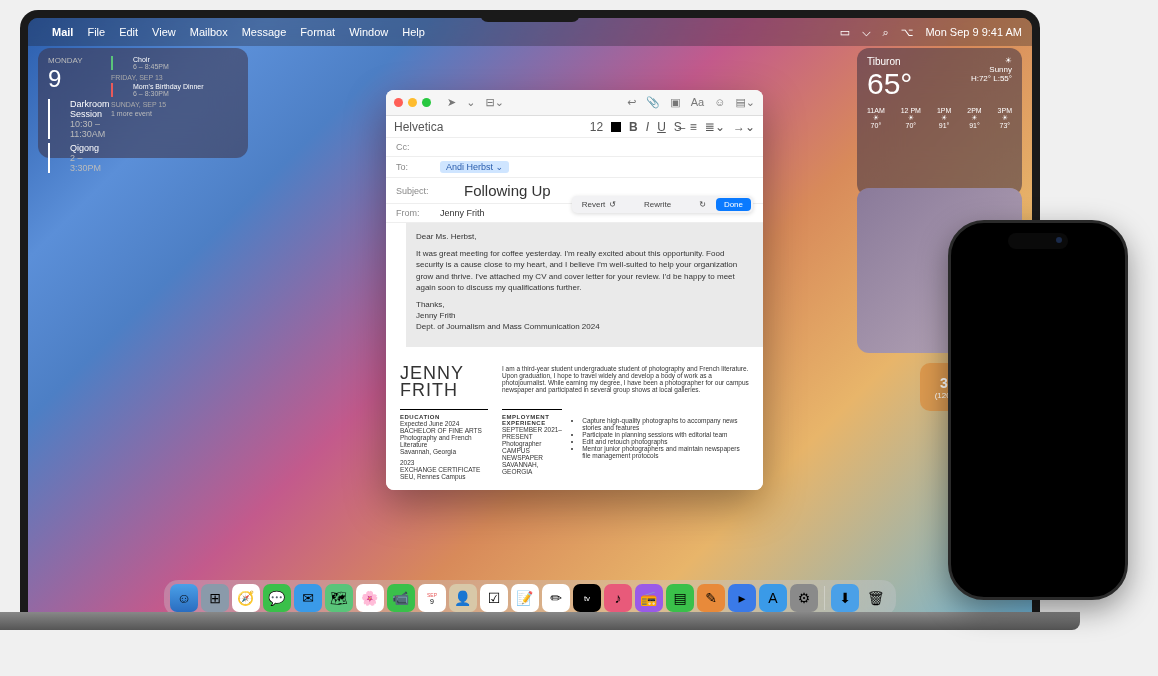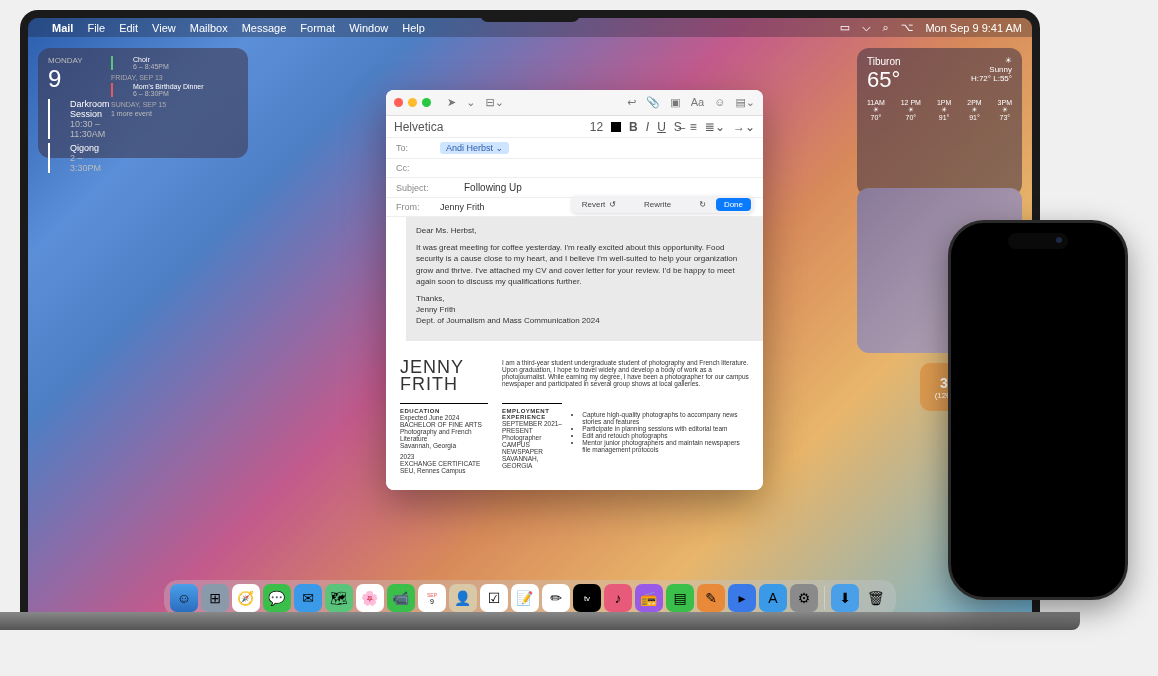--- a/index.html
+++ b/index.html
@@ -34,21 +34,21 @@
 .screen {
   width: 100%; height: 100%;
   background: linear-gradient(135deg, #2a5dad 0%, #5b8fd8 15%, #4d7fc5 25%, #c35a8c 45%, #d88a5a 60%, #e8b56a 75%, #6db4d8 100%);
   border-radius: 10px;
   position: relative;
   overflow: hidden;
 }
 
 
 .menubar {
-  height: 19px;
+  height: 28px;
   background: rgba(30,30,40,0.3);
   backdrop-filter: blur(20px);
   display: flex;
   align-items: center;
   padding: 0 10px;
   color: #fff;
   font-size: 11px;
 }
 .menubar-left { display: flex; gap: 14px; align-items: center; }
 .menubar-right { margin-left: auto; display: flex; gap: 12px; align-items: center; }
@@ -69,21 +69,21 @@
 .cal-day { font-size: 8px; color: #bbb; }
 .cal-num { font-size: 24px; font-weight: 300; }
 .cal-events { flex: 1; font-size: 7px; display: flex; flex-direction: column; gap: 2px; }
 .cal-event { border-left: 2px solid #fff; padding-left: 20px; }
 .cal-event.red { border-color: #e85a5a; }
 .cal-event.green { border-color: #5ac47a; }
 .cal-subday { color: #aaa; font-size: 7px; margin-top: 2px; }
 
 .weather-widget { right: 10px; top: 30px; width: 165px; height: 148px; }
 .weather-loc { font-size: 10px; }
-.weather-temp { font-size: 22px; font-weight: 300; }
+.weather-temp { font-size: 30px; font-weight: 300; }
 .weather-cond { position: absolute; right: 10px; top: 8px; text-align: right; font-size: 8px; }
 .weather-hours { display: flex; justify-content: space-between; margin-top: 6px; font-size: 7px; }
 .weather-hr { text-align: center; }
 
 .photo-widget { right: 10px; top: 170px; width: 165px; height: 165px; background: linear-gradient(135deg, #8a7a9a, #b8a8b8); overflow: hidden; }
 
 .side-widgets { position: absolute; right: 10px; top: 345px; display: flex; gap: 6px; }
 .sm-widget { width: 48px; height: 48px; border-radius: 10px; display: flex; align-items: center; justify-content: center; font-size: 11px; color: #fff; }
 .sm-orange { background: rgba(220,140,60,0.7); flex-direction: column; font-size: 8px; }
 .sm-gray { background: rgba(130,130,140,0.55); flex-direction: column; gap: 4px; }
@@ -107,21 +107,21 @@
 .tl-r { background: #ff5f57; }
 .tl-y { background: #febc2e; }
 .tl-g { background: #28c840; }
 .mail-tb-icons { display: flex; gap: 10px; margin-left: 10px; color: #777; font-size: 11px; }
 .mail-tb-right { margin-left: auto; display: flex; gap: 10px; color: #777; font-size: 11px; }
 
 .mail-fmtbar { height: 22px; display: flex; align-items: center; padding: 0 8px; gap: 8px; font-size: 12px; color: #555; border-bottom: 1px solid #eee; }
 .mail-field { display: flex; padding: 4px 10px; border-bottom: 1px solid #eee; align-items: center; gap: 6px; }
 .mail-field-label { color: #888; width: 38px; font-size: 9px; }
 .mail-pill { background: #cfe5ff; color: #2a5dad; padding: 1px 6px; border-radius: 3px; font-size: 9px; }
-.mail-subject { font-size: 10px; padding-left: 24px; }
+.mail-subject { font-size: 15px; padding-left: 24px; }
 
 .rewrite-bar { position: absolute; right: 10px; top: 106px; display: flex; align-items: center; background: #f2f2f4; border-radius: 5px; padding: 2px; gap: 2px; box-shadow: 0 1px 4px rgba(0,0,0,0.15); font-size: 8px; }
 .rewrite-btn { padding: 2px 8px; border-radius: 4px; color: #444; display: flex; align-items: center; gap: 4px; }
 .rewrite-done { background: #0a7aff; color: #fff; }
 
 .mail-body { padding: 8px 10px; font-size: 8px; line-height: 1.4; background: #eaeaea; margin-left: 20px; }
 .mail-body p { margin-bottom: 6px; }
 
 .resume { padding: 18px 14px; background: #fff; font-size: 6.5px; }
 .resume-name { font-size: 18px; font-weight: 400; letter-spacing: 1px; line-height: 0.95; }
@@ -303,25 +303,25 @@
         <span><b>B</b></span>
         <span><i>I</i></span>
         <span><u>U</u></span>
         <span>S̶</span>
         <span>≡</span>
         <span>≣⌄</span>
         <span>→⌄</span>
       </div>
 
       <div class="mail-field">
+        <span class="mail-field-label">Cc:</span>
+      </div>
+      <div class="mail-field">
         <span class="mail-field-label">To:</span>
         <span class="mail-pill"><span>Andi Herbst</span> ⌄</span>
-      </div>
-      <div class="mail-field">
-        <span class="mail-field-label">Cc:</span>
       </div>
       <div class="mail-field">
         <span class="mail-field-label">Subject:</span>
         <span class="mail-subject">Following Up</span>
       </div>
       <div class="mail-field" style="position:relative">
         <span class="mail-field-label">From:</span>
         <span>Jenny Frith</span>
       </div>
 

